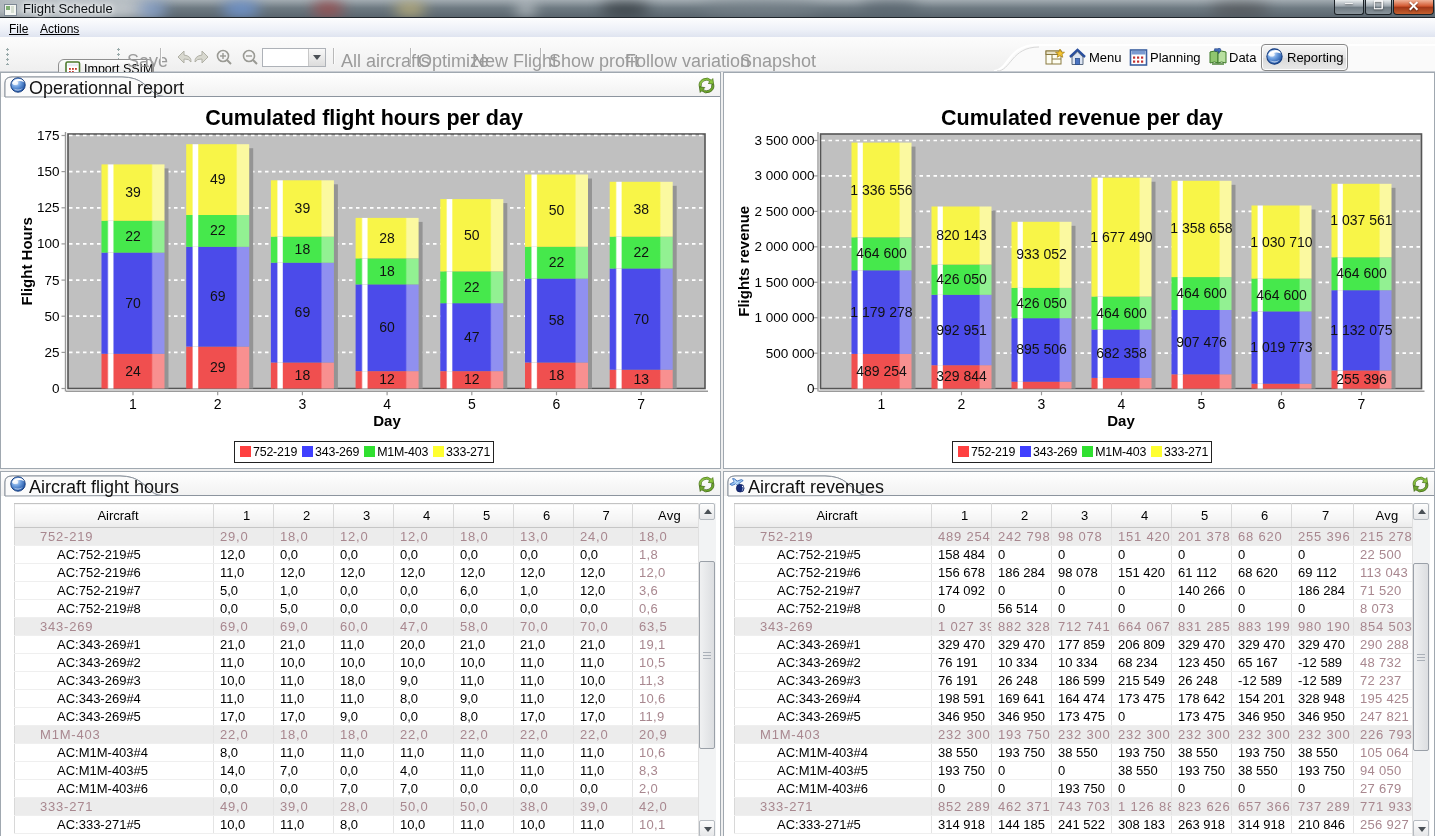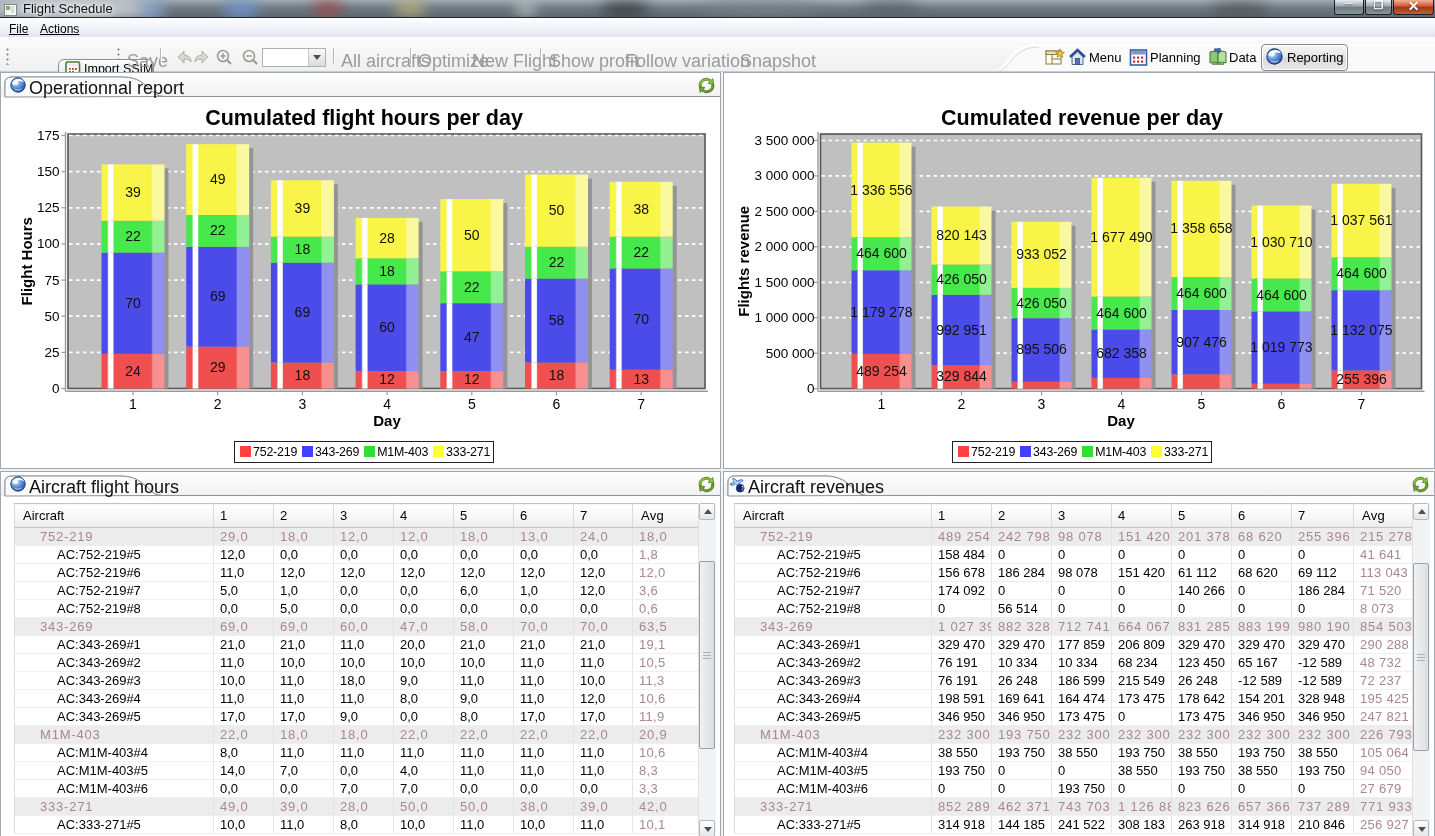--- a/index.html
+++ b/index.html
@@ -41,21 +41,21 @@
   background:linear-gradient(#f7f7f7,#e3e3e3 50%,#d8d8d8 51%,#e9e9e9);box-shadow:inset 0 0 0 1px #fdfdfd;}
 
 .panel{background:#fff;border:1px solid #a0a8b0;box-sizing:border-box;}
 .tabbar{position:absolute;left:0;top:0;right:0;height:24px;background:linear-gradient(#ffffff,#f1f1f1);}
 .tabtxt{position:absolute;top:5px;font-size:18px;color:#111;white-space:nowrap;}
 
 .dtable{position:absolute;border-collapse:collapse;table-layout:fixed;font-size:13px;color:#000;border-top:1px solid #c3c3c3;border-left:1px solid #d8d8d8;}
 .dtable td{padding:0 0 0 6px;height:18px;overflow:hidden;white-space:nowrap;
   border-right:1px solid #e4e4e4;border-bottom:1px solid #efefef;box-sizing:border-box;}
 .dtable tr.hd td{height:24px;background:linear-gradient(#ffffff,#f4f4f4 70%,#ebebeb);
-  border-right:1px solid #d9d9d9;border-bottom:1px solid #c6c6c6;color:#000;}
+  border-right:1px solid #d9d9d9;border-bottom:1px solid #c6c6c6;color:#000;text-align:center;}
 .dtable tr.grp td{background:#ececec;color:#a8878f;letter-spacing:0.8px;}
 .dtable td.name{padding-left:42px;}
 .dtable tr.grp td.name{padding-left:25px;}
 .dtable tr.hd td.name{padding-left:8px;}
 .dtable td.avg{color:#a8878f;letter-spacing:0.3px;}
 .dtable tr.hd td.avg{color:#000;padding-left:8px;}
 .sb{position:absolute;width:17px;background:#f2f3f4;border-left:1px solid #e0e0e0;}
 .sb .ar{position:absolute;left:0px;width:16px;height:17px;background:linear-gradient(#fdfdfd,#e6e7e9);border:1px solid #b5bac0;border-radius:2px;box-sizing:border-box;}
 .sb .tri{position:absolute;left:4px;width:0;height:0;border:4px solid transparent;}
 .sb .thumb{position:absolute;left:0px;width:16px;background:linear-gradient(90deg,#f0f1f2,#dcdee1);border:1px solid #9aa0a8;border-radius:2px;box-sizing:border-box;}
@@ -729,21 +729,21 @@
           </tr>
           <tr class="leaf">
             <td class="name">AC:M1M-403#6</td>
             <td>0,0</td>
             <td>0,0</td>
             <td>7,0</td>
             <td>7,0</td>
             <td>0,0</td>
             <td>0,0</td>
             <td>0,0</td>
-            <td class="avg">3,3</td>
+            <td class="avg">2,0</td>
           </tr>
           <tr class="grp">
             <td class="name">333-271</td>
             <td>49,0</td>
             <td>39,0</td>
             <td>28,0</td>
             <td>50,0</td>
             <td>50,0</td>
             <td>38,0</td>
             <td>39,0</td>
@@ -830,21 +830,21 @@
           </tr>
           <tr class="leaf">
             <td class="name">AC:752-219#5</td>
             <td>158 484</td>
             <td>0</td>
             <td>0</td>
             <td>0</td>
             <td>0</td>
             <td>0</td>
             <td>0</td>
-            <td class="avg">41 641</td>
+            <td class="avg">22 500</td>
           </tr>
           <tr class="leaf">
             <td class="name">AC:752-219#6</td>
             <td>156 678</td>
             <td>186 284</td>
             <td>98 078</td>
             <td>151 420</td>
             <td>61 112</td>
             <td>68 620</td>
             <td>69 112</td>

